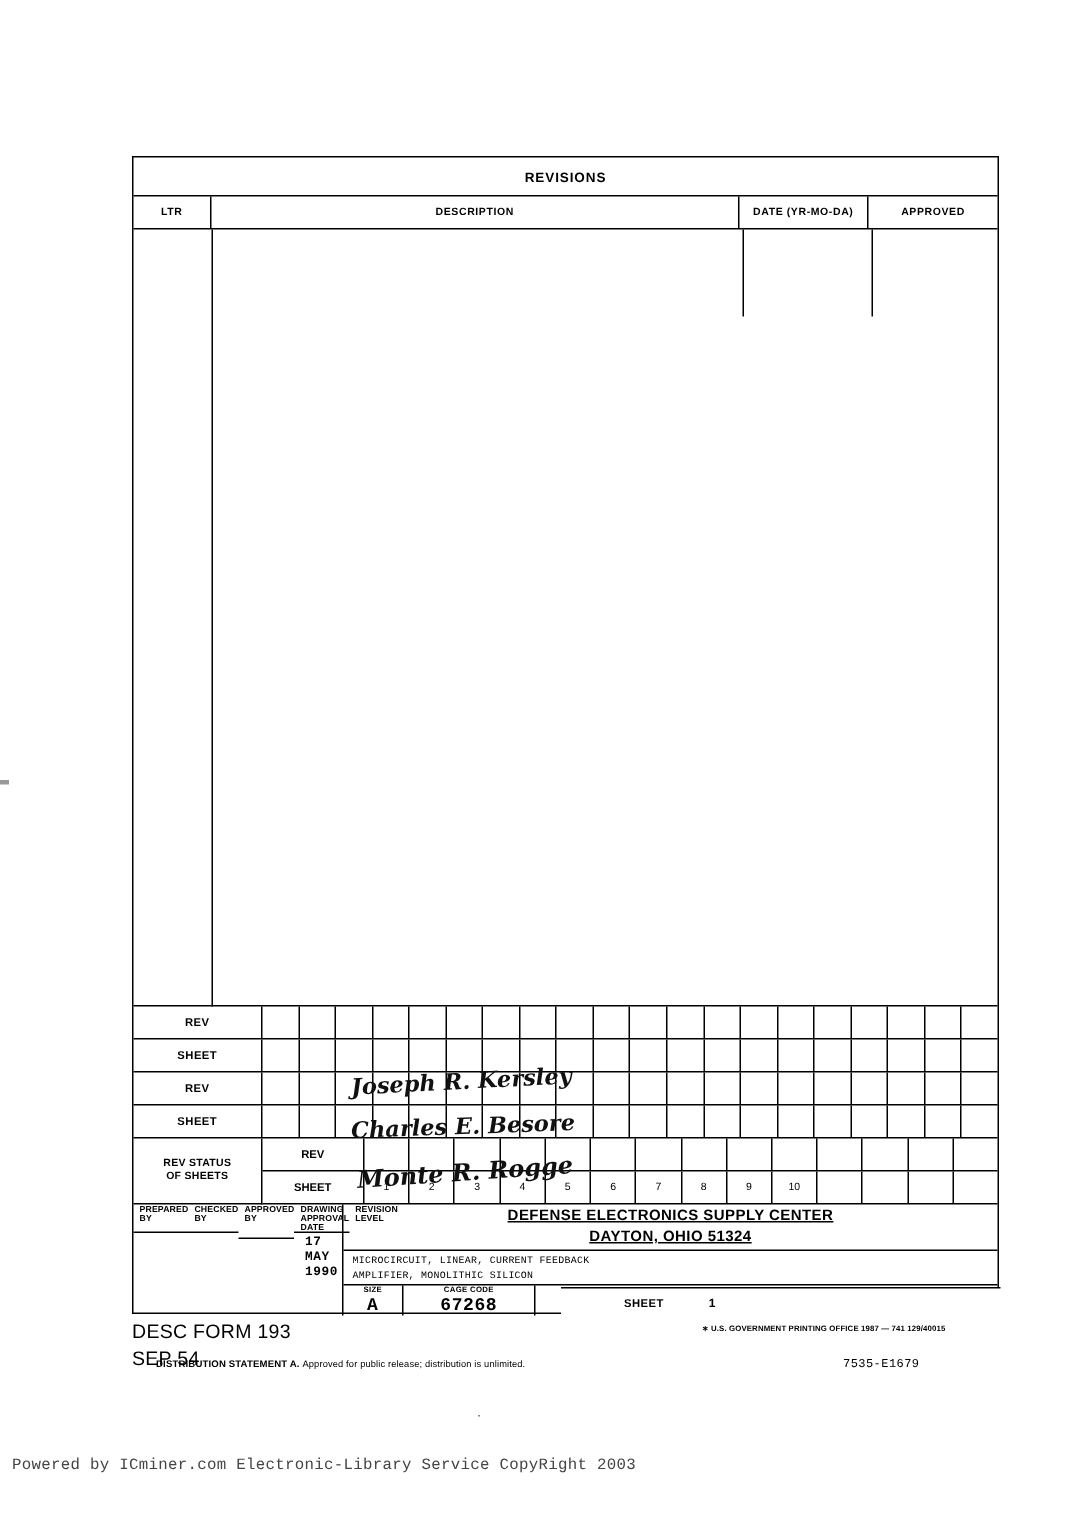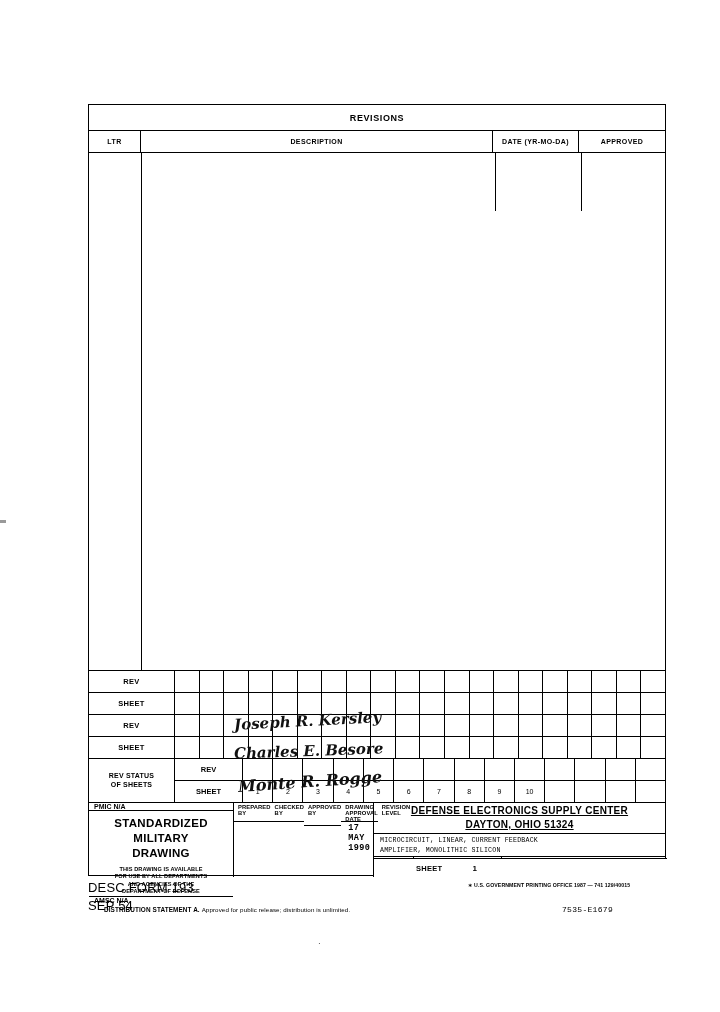--- a/index.html
+++ b/index.html
@@ -620,33 +620,20 @@
               <div></div>
               <div></div>
             </div>
           </div>
         </div>
       </div>
     </div>
 
     <div class="title-block">
 
-      <div class="tb-left">
-        <div class="pmic">PMIC N/A</div>
-        <div class="std-mil">
-          <div class="big">STANDARDIZED</div>
-          <div class="big">MILITARY</div>
-          <div class="big">DRAWING</div>
-          <div class="avail" style="white-space: pre-line;">THIS DRAWING IS AVAILABLE
-FOR USE BY ALL DEPARTMENTS
-AND AGENCIES OF THE
-DEPARTMENT OF DEFENSE</div>
-        </div>
-        <div class="amsc">AMSC N/A</div>
-      </div>
 
       <div class="tb-mid">
         <div class="sig-row">
           <span>PREPARED BY</span>
         </div>
         <div class="sig-row tall">
           <span>CHECKED BY</span>
         </div>
         <div class="sig-row approval">
           <span>APPROVED BY</span>
@@ -704,13 +691,14 @@
 
   <div class="dist-stmt">
     <span>DISTRIBUTION STATEMENT A.</span>
     <span class="sub">Approved for public release; distribution is unlimited.</span>
   </div>
 
   <div class="doc-id">7535-E1679</div>
 
   <div class="tickmark">·</div>
 
+  <div class="powered">Powered by ICminer.com Electronic-Library Service CopyRight 2003</div>
 </div>
 
 </body></html>

